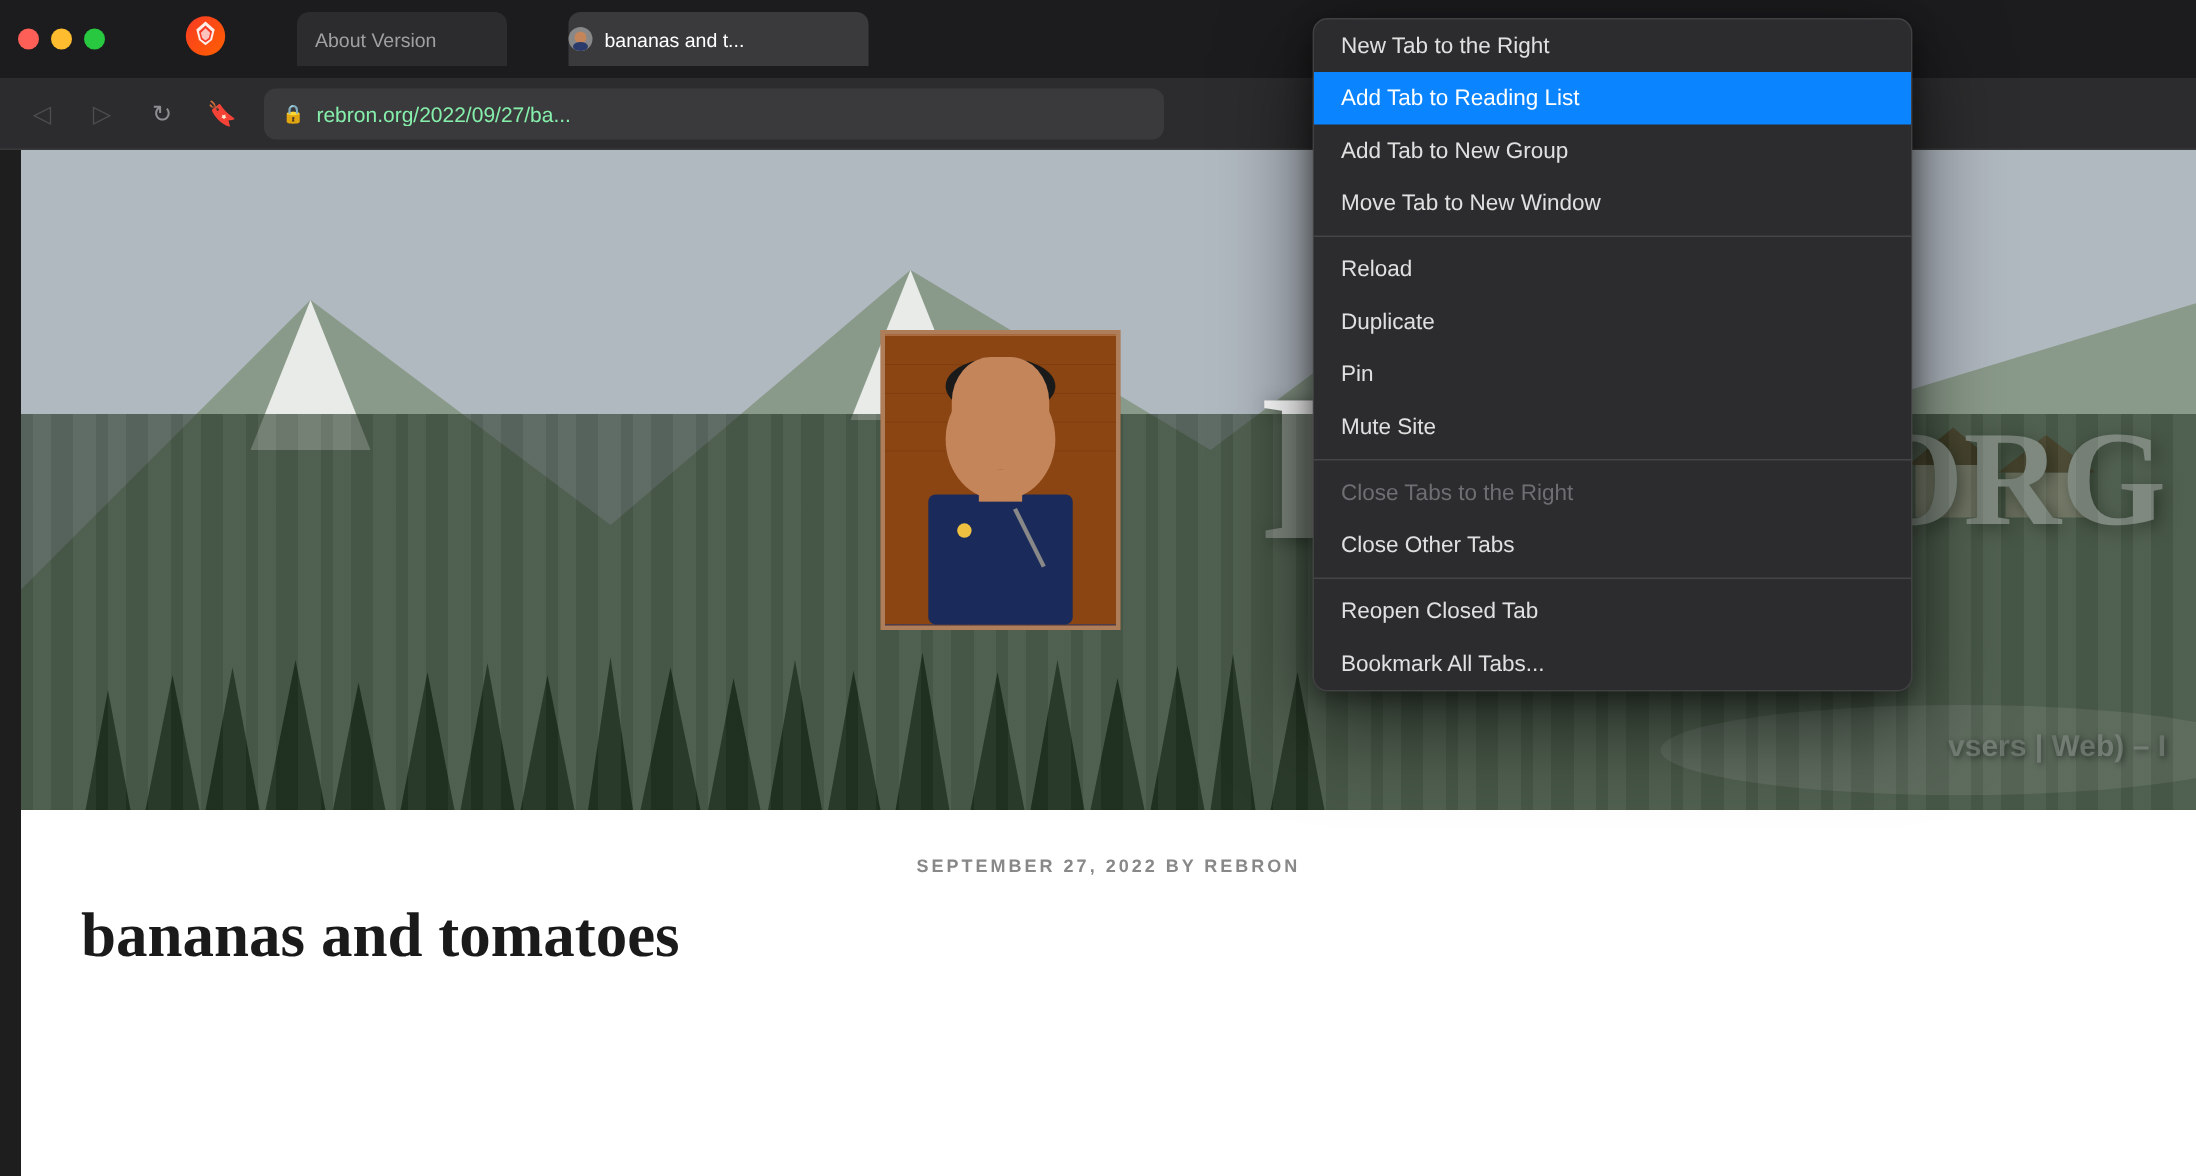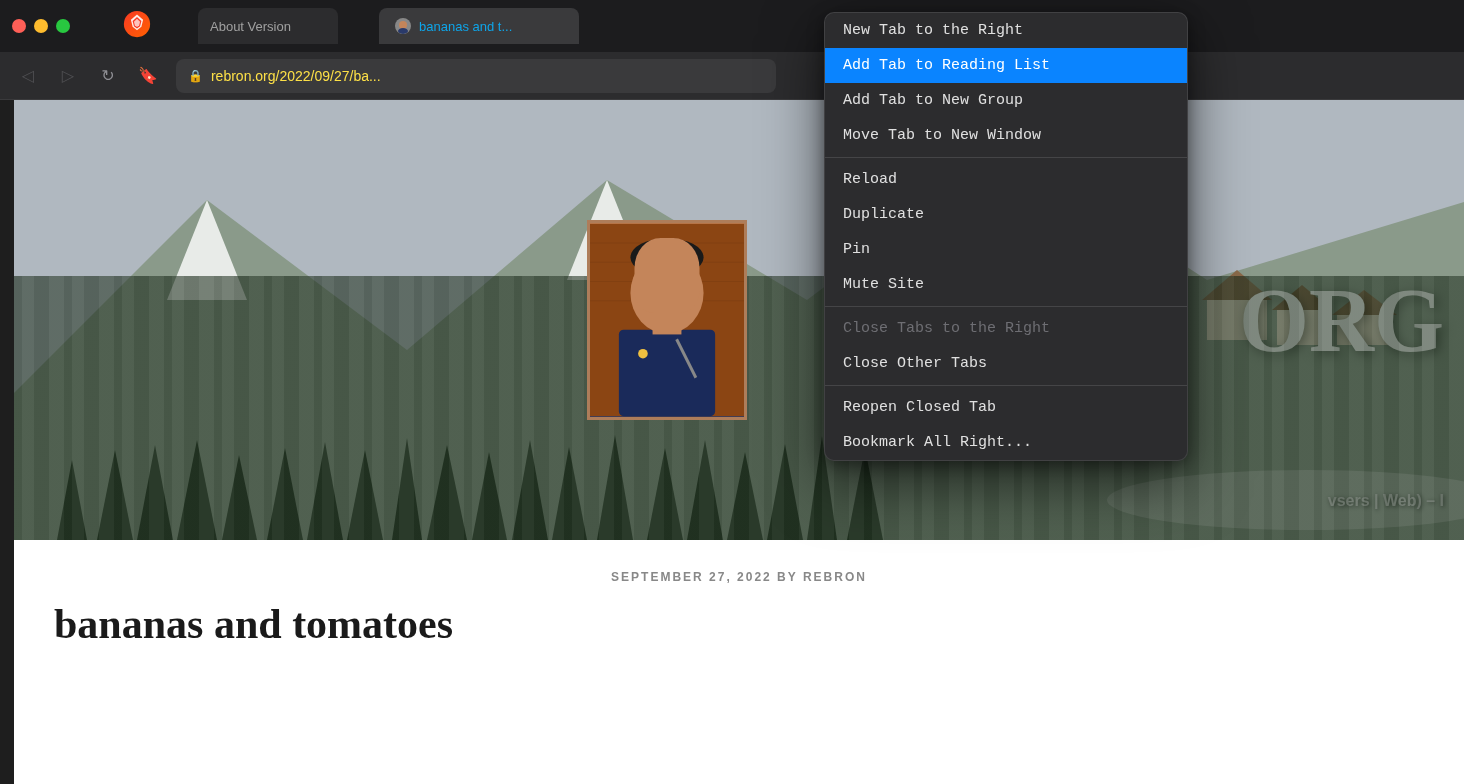--- a/index.html
+++ b/index.html
@@ -51,24 +51,24 @@
       color: #a0a0a0;
       font-size: 13px;
       min-width: 140px;
       margin-right: 4px;
     }
 
     .tab-active {
       display: flex;
       align-items: center;
       height: 36px;
-      padding: 0 16px;
+      padding: 0 0;
       background: #3a3a3c;
       border-radius: 8px 8px 0 0;
-      color: #0ea5e9;
+      color: #ffffff;
       font-size: 13px;
       min-width: 200px;
       margin-right: 4px;
     }
 
     .tab-favicon {
       width: 16px;
       height: 16px;
       border-radius: 50%;
       margin-right: 8px;
@@ -113,21 +113,21 @@
       padding: 0 12px;
       gap: 8px;
       color: #e0e0e0;
       font-size: 14px;
       max-width: 600px;
     }
 
     .lock-icon { color: #8e8e93; font-size: 12px; }
 
     .url-text {
-      color: #fde047;
+      color: #86efac;
       font-size: 14px;
       white-space: nowrap;
       overflow: hidden;
       text-align: right;
     }
 
     
     .page-content {
       width: 100%;
       height: calc(784px - 52px - 48px);
@@ -230,29 +230,28 @@
       font-size: 42px;
       font-weight: 700;
       color: #1a1a1a;
       font-family: Georgia, serif;
     }
 
     
     .context-menu {
       position: absolute;
       top: 12px;
-      left: 824px;
-      width: 364px;
+      left: 875px;
+      width: 400px;
       background: #2c2c2e;
       border-radius: 10px;
       box-shadow: 0 20px 60px rgba(0,0,0,0.6), 0 4px 16px rgba(0,0,0,0.4);
       z-index: 1000;
       overflow: hidden;
       border: 1px solid rgba(255,255,255,0.1);
-      font-family: Liberation Mono, monospace;
     }
 
     .menu-item {
       padding: 9px 18px;
       font-size: 15px;
       color: #e0e0e0;
       cursor: pointer;
       display: flex;
       align-items: center;
     }
@@ -430,21 +429,21 @@
     </div>
 
     <div style="position:absolute; top:50%; left:57%; transform:translateY(-55%); color:white; font-size:140px; font-weight:900; font-family:Georgia,serif; text-shadow: 3px 3px 12px rgba(0,0,0,0.5);">
       <span>R</span>
     </div>
 
     <div style="position:absolute; top:50%; right:20px; transform:translateY(-50%); color:white; font-size:90px; font-weight:900; font-family:Georgia,serif; text-shadow: 3px 3px 12px rgba(0,0,0,0.5);">
       <span>ORG</span>
     </div>
 
-    <div style="position:absolute; bottom:30px; right:20px; color:#e0e0e0; font-size:16px; font-weight:600; text-shadow:1px 1px 4px rgba(0,0,0,0.7);">
+    <div style="position:absolute; bottom:30px; right:20px; color:#e0e0e0; font-size:20px; font-weight:600; text-shadow:1px 1px 4px rgba(0,0,0,0.7);">
       <span>vsers | Web) – I</span>
     </div>
   </div>
 
   <div class="white-content-area">
     <div class="article-meta">SEPTEMBER 27, 2022 BY REBRON</div>
     <div class="article-title">bananas and tomatoes</div>
   </div>
 </div>
 
@@ -456,14 +455,14 @@
     <div class="menu-separator"></div>
     <div class="menu-item">Reload</div>
     <div class="menu-item">Duplicate</div>
     <div class="menu-item">Pin</div>
     <div class="menu-item">Mute Site</div>
     <div class="menu-separator"></div>
     <div class="menu-item disabled">Close Tabs to the Right</div>
     <div class="menu-item">Close Other Tabs</div>
     <div class="menu-separator"></div>
     <div class="menu-item">Reopen Closed Tab</div>
-    <div class="menu-item">Bookmark All Right...</div>
+    <div class="menu-item">Bookmark All Tabs...</div>
   </div>
 
 </body></html>

